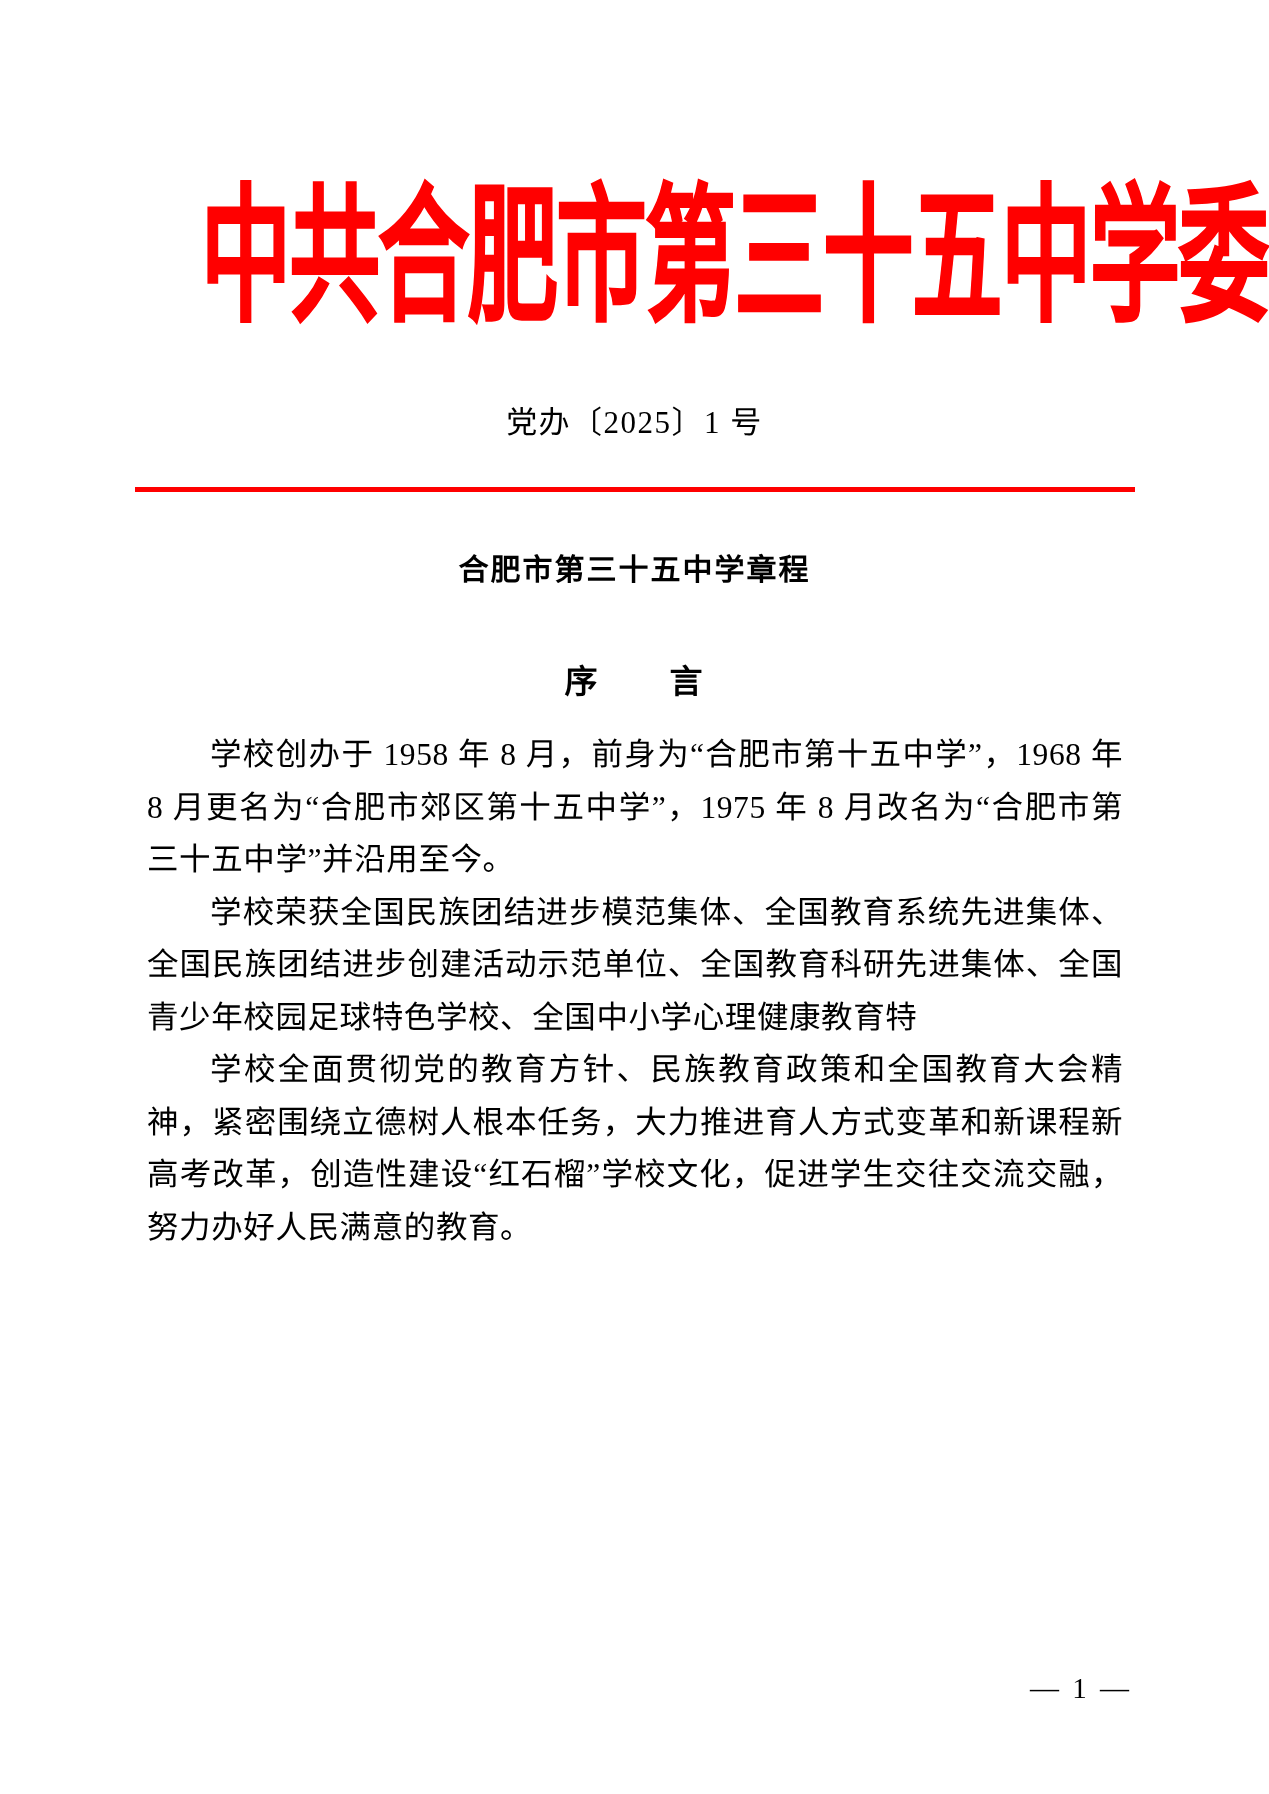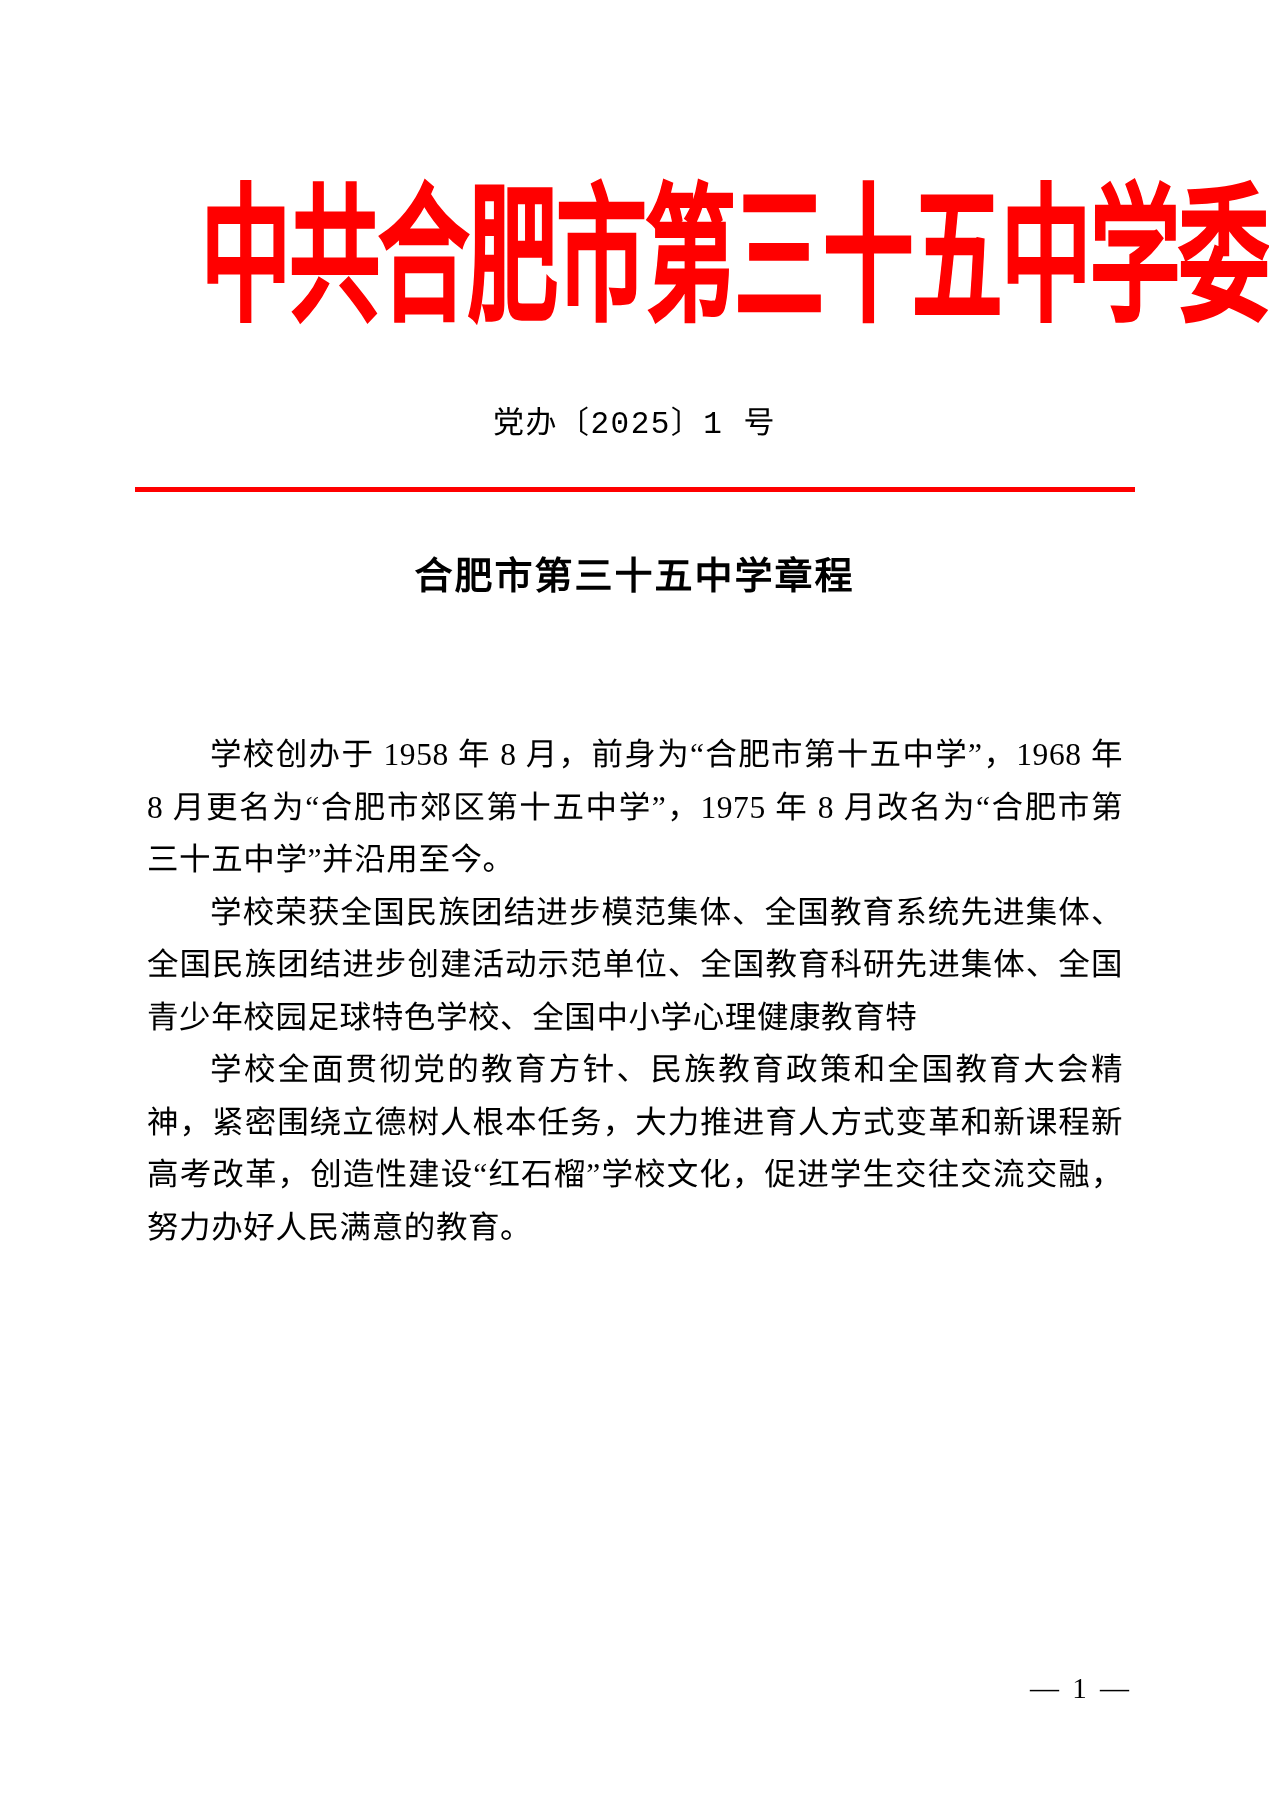--- a/index.html
+++ b/index.html
@@ -44,21 +44,21 @@
 
   
   .doc-number {
     position: absolute;
     left: 0;
     top: 397px;
     width: 1269px;
     text-align: center;
     font-size: 31px;
     letter-spacing: 1.5px;
-    font-family: Liberation Mono, monospace;
+    font-family: Liberation Serif, serif;
   }
 
   
   .red-rule {
     position: absolute;
     left: 135px;
     top: 487px;
     width: 1000px;
     height: 5px;
     background: #FF0000;
@@ -66,21 +66,21 @@
 
   
   .doc-title {
     position: absolute;
     left: 0;
     top: 545px;
     width: 1269px;
     text-align: center;
     font-family: Liberation Serif, serif;
     font-weight: 700;
-    font-size: 38px;
+    font-size: 30px;
     letter-spacing: 2px;
   }
 
   
   .section-heading {
     position: absolute;
     left: 0;
     top: 655px;
     width: 1269px;
     text-align: center;
@@ -134,20 +134,21 @@
   <div class="masthead">
     <div class="masthead-title">中共合肥市第三十五中学委员会文件</div>
   </div>
 
   <div class="doc-number">党办〔2025〕1 号</div>
 
   <div class="red-rule"></div>
 
   <div class="doc-title">合肥市第三十五中学章程</div>
 
+  <div class="section-heading">序　　言</div>
 
   <div class="body-block">
     <p class="body-para">学校创办于 1958 年 8 月，前身为“合肥市第十五中学”，1968 年 8 月更名为“合肥市郊区第十五中学”，1975 年 8 月改名为“合肥市第三十五中学”并沿用至今。</p>
     <p class="body-para">学校荣获全国民族团结进步模范集体、全国教育系统先进集体、全国民族团结进步创建活动示范单位、全国教育科研先进集体、全国青少年校园足球特色学校、全国中小学心理健康教育特</p>
     <p class="body-para">学校全面贯彻党的教育方针、民族教育政策和全国教育大会精神，紧密围绕立德树人根本任务，大力推进育人方式变革和新课程新高考改革，创造性建设“红石榴”学校文化，促进学生交往交流交融，努力办好人民满意的教育。</p>
   </div>
 
   <div class="page-number">— 1 —</div>
 
 </div>

